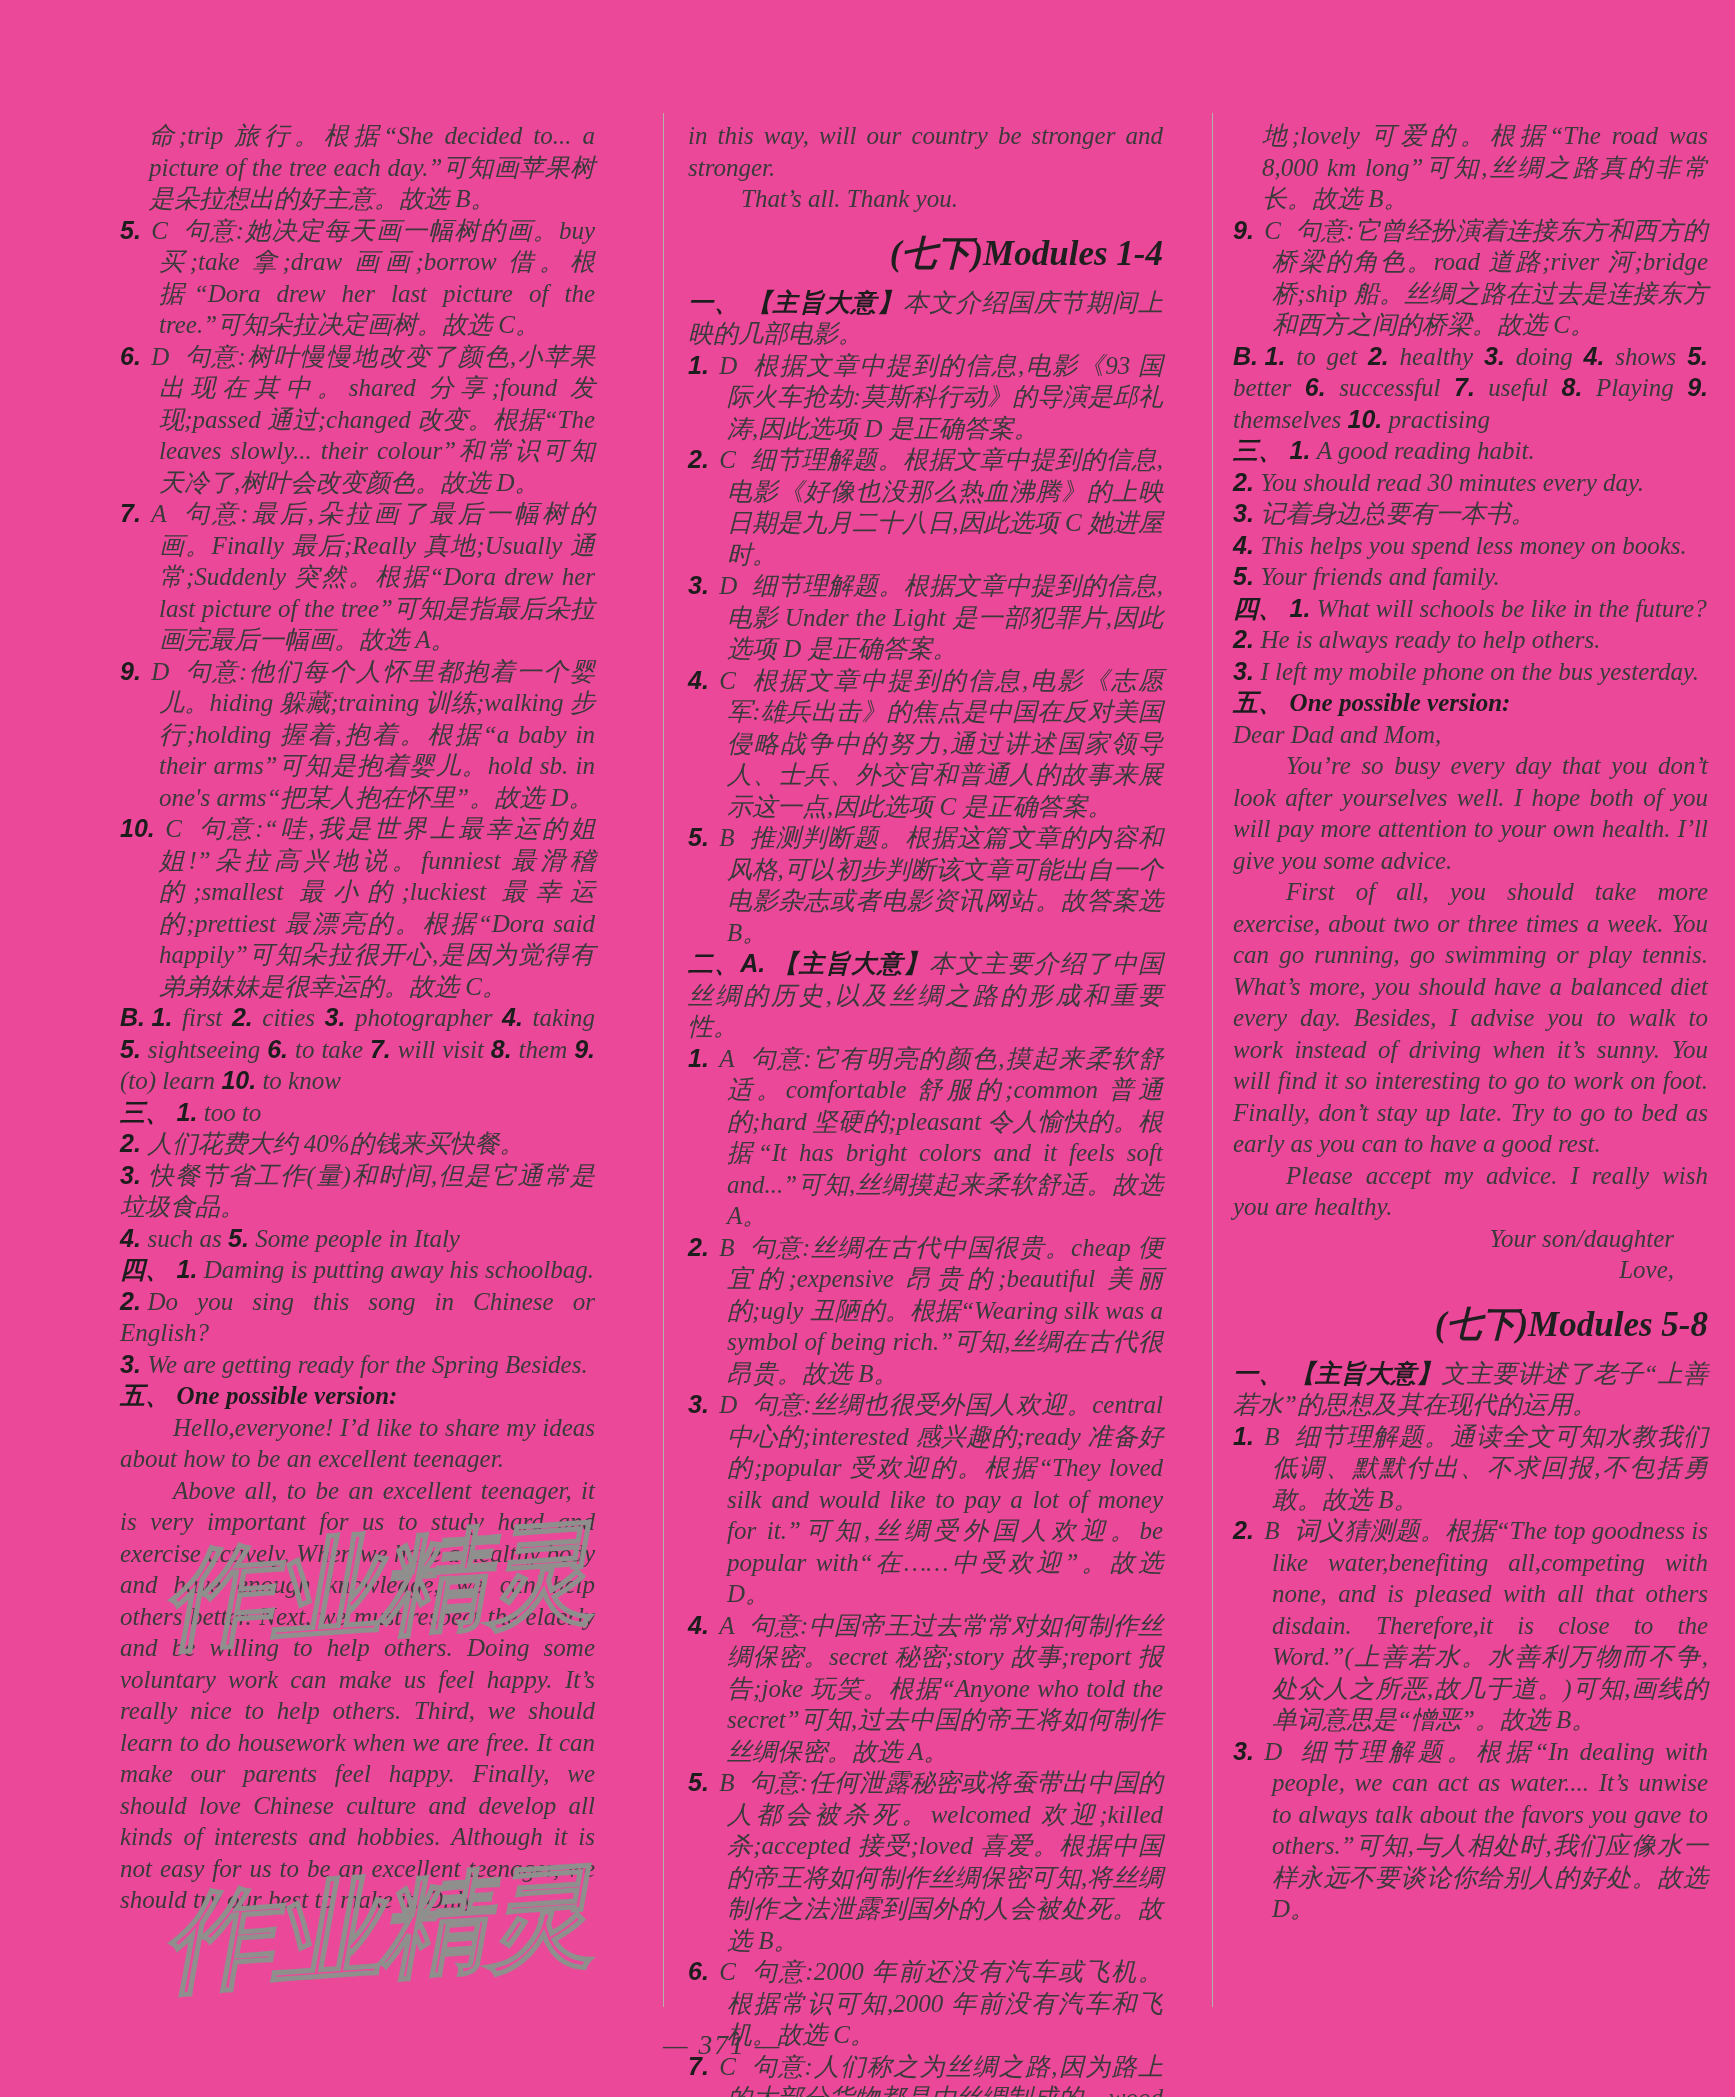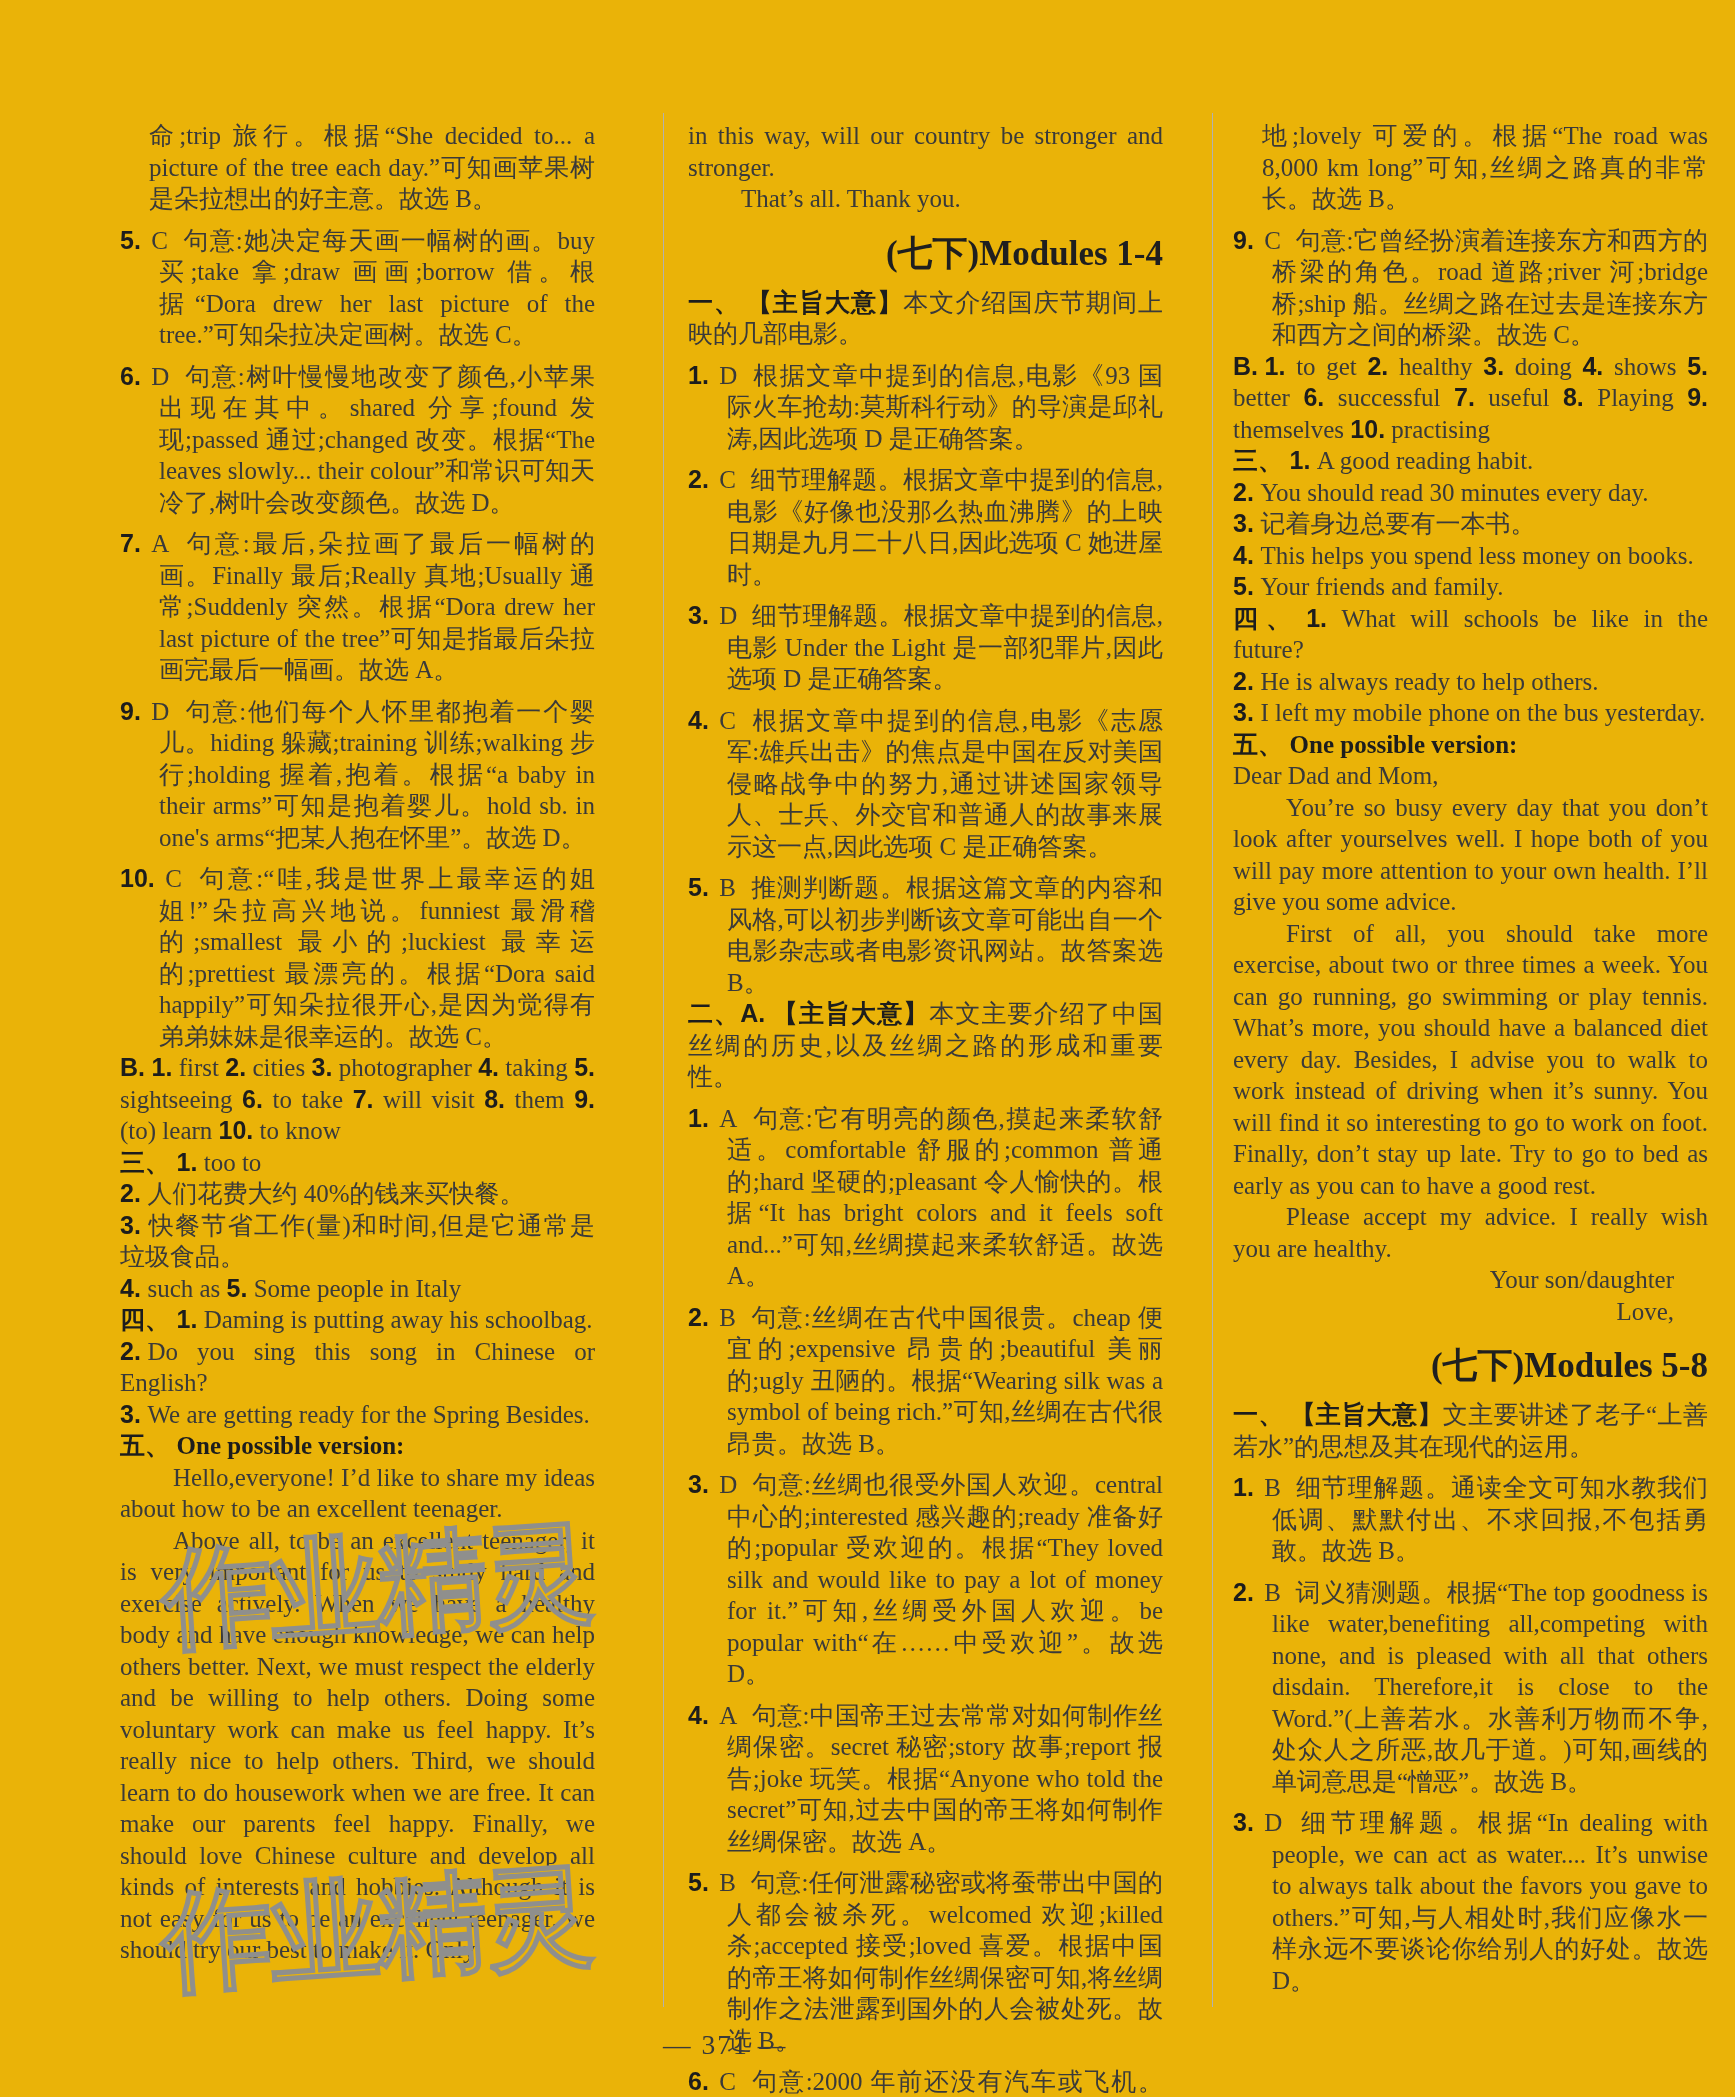--- a/index.html
+++ b/index.html
@@ -1,26 +1,26 @@
 <!DOCTYPE html>
 <html style="font-size:10.5px"><head>
 <meta charset="utf-8">
 <style>
   html,body{margin:0;padding:0;background:#e8e8e6;}
-  .page{position:relative;width:1736px;height:2097px;background:#eab308;overflow:hidden;
-        font-family:"Liberation Serif","DejaVu Serif",serif;color:#3a3a3a;}
+  .page{position:relative;width:1736px;height:2097px;background:#ec4899;overflow:hidden;
+        font-family:"Liberation Serif","DejaVu Serif",serif;color:#3a3a3a;font-style:italic;}
   .col{position:absolute;top:120px;width:475px;text-align:justify;font-size:25px;line-height:31.5px;}
   #col1{left:120px}
   #col2{left:688px}
   #col3{left:1233px}
   .vdiv{position:absolute;top:113px;height:1894px;width:1.3px;background:#b3b1ae;}
   #div1{left:663px}
   #div2{left:1212px}
   .blk{margin:0;}
-  .blk.num{padding-left:39px;text-indent:-39px;margin-top:10px;}
+  .blk.num{padding-left:39px;text-indent:-39px;}
   .blk.cont{padding-left:29px;}
   .blk.para{text-indent:53px;}
   .blk.frag{}
   .blk.right{text-align:right;padding-right:34px;}
   .blk.header{text-align:right;font-weight:700;font-size:35px;line-height:41px;
               margin:18.4px 0 13px;color:#1f1f1f;}
   b,.m{font-weight:700;color:#1d1d1d;}
   .m{font-family:"Liberation Sans","DejaVu Sans",sans-serif;margin-right:6.6px;}
   .blk b.inb{font-family:"Liberation Sans","DejaVu Sans",sans-serif;}
   .ans{margin:0 14.4px 0 3.9px;}

